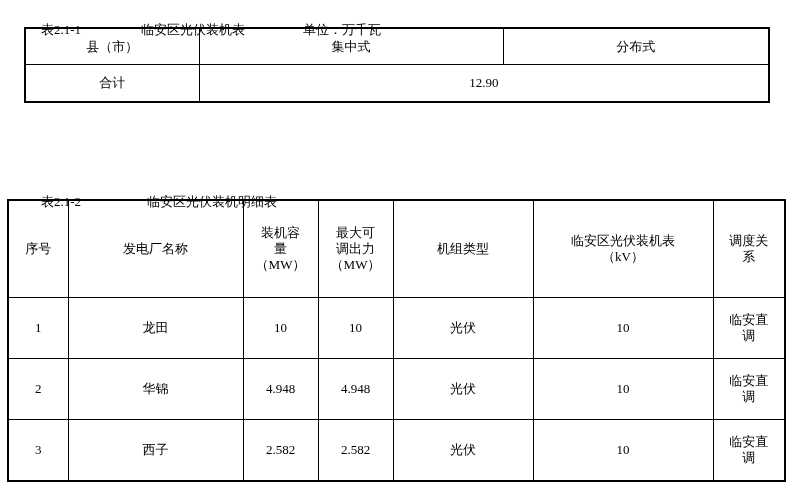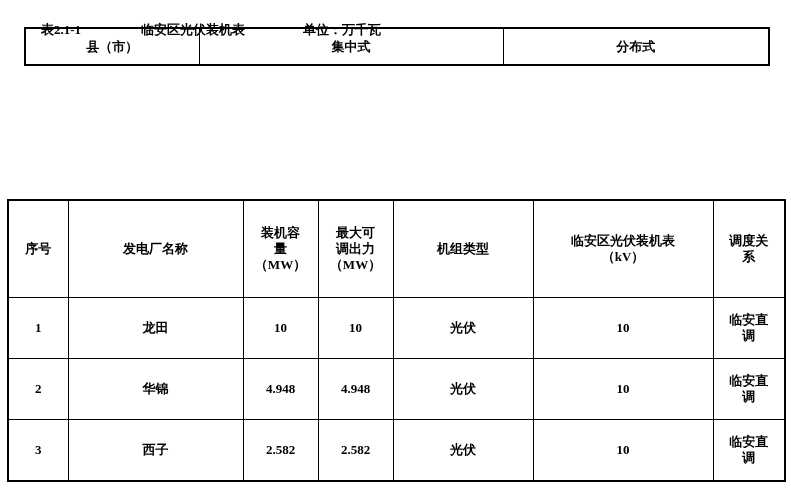--- a/index.html
+++ b/index.html
@@ -12,21 +12,20 @@
     height: 501px;
     font-family: "Liberation Serif", "DejaVu Serif", serif;
     color: #000000;
     overflow: hidden;
   }
   .page {
     position: relative;
     width: 791px;
     height: 501px;
     padding: 0;
-    font-weight: bold;
   }
 
   
   .caption {
     font-size: 13px;
     line-height: 1.2;
     white-space: pre;
     font-family: "Liberation Serif", "DejaVu Serif", serif;
   }
   .caption-1 {
@@ -107,23 +106,30 @@
       <col style="width:174px">
       <col style="width:304px">
       <col style="width:266px">
     </colgroup>
     <tbody>
       <tr>
         <td>县（市）</td>
         <td>集中式</td>
         <td>分布式</td>
       </tr>
+      <tr class="r-last">
+        <td>合计</td>
+        <td colspan="2">12.90</td>
+      </tr>
     </tbody>
   </table>
 
+  <div class="caption caption-2">
+    <span class="cap-seg">表2.1-2</span><span class="cap-gap-3"></span><span class="cap-seg">临安区光伏装机明细表</span>
+  </div>
 
   <table class="table-2">
     <colgroup>
       <col style="width:60px">
       <col style="width:175px">
       <col style="width:75px">
       <col style="width:75px">
       <col style="width:140px">
       <col style="width:180px">
       <col style="width:72px">

